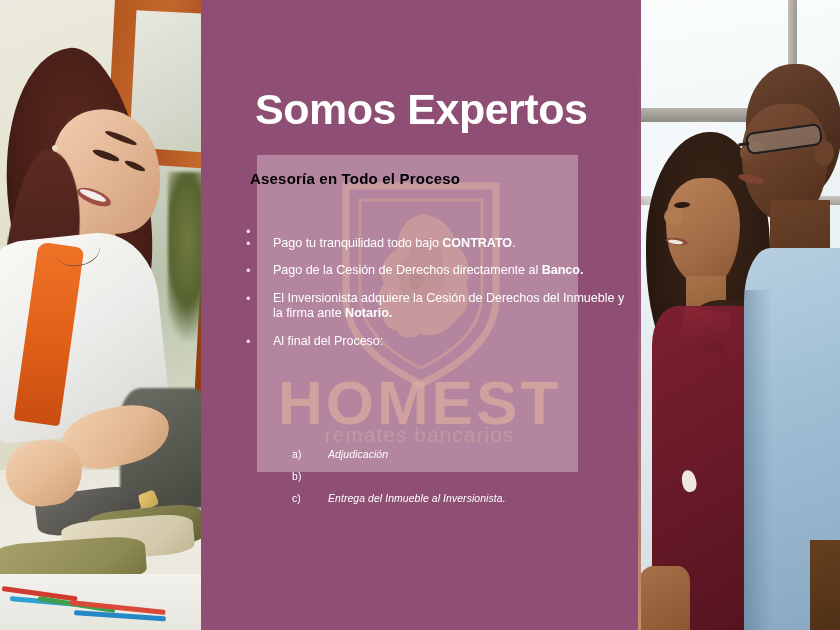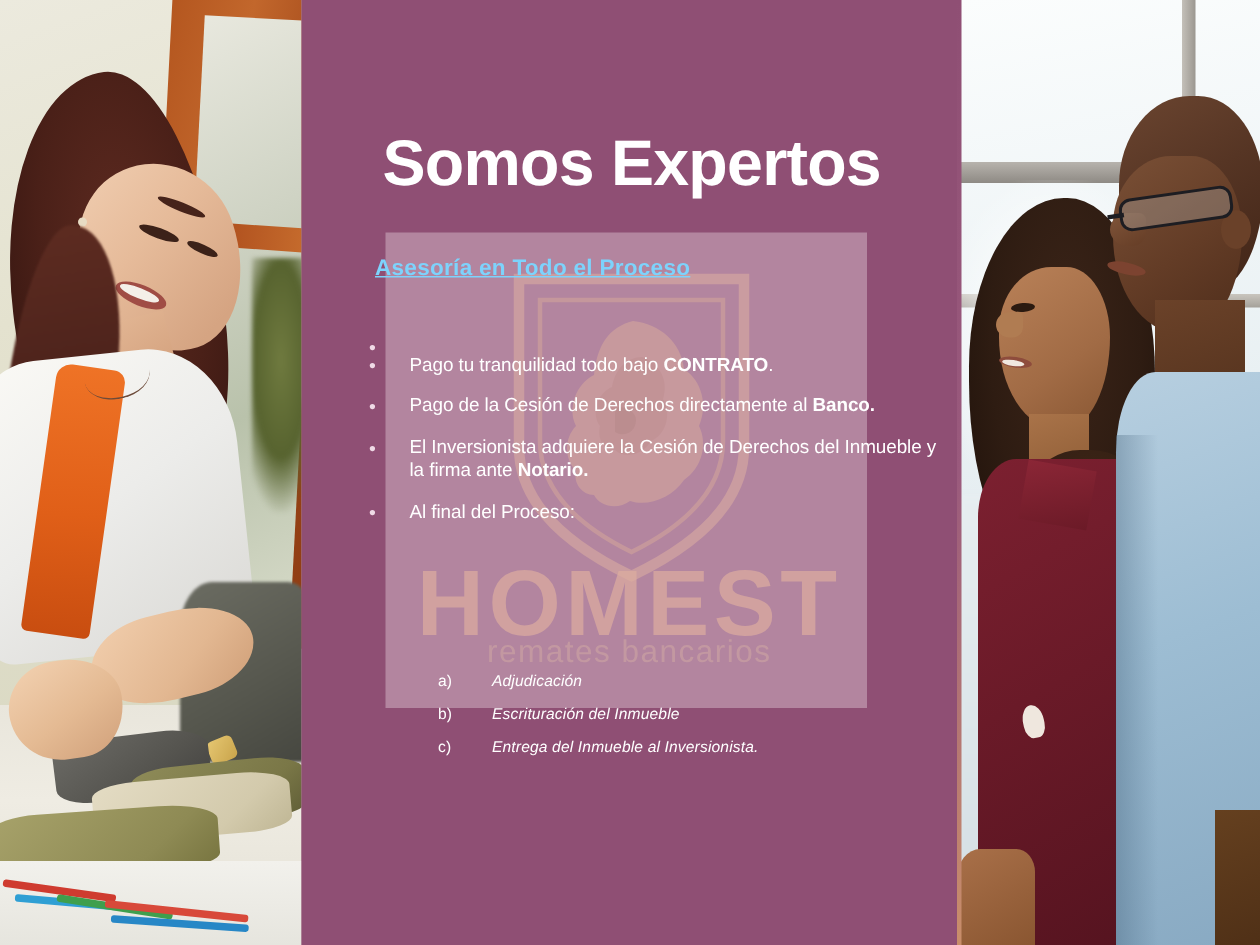--- a/index.html
+++ b/index.html
@@ -464,24 +464,23 @@
     left: 56px; top: 155px;
     width: 321px; height: 317px;
     background: rgba(232,215,225,0.40);
   }
 
   .subtitle {
     position: absolute;
     left: 49px; top: 170px;
     font-size: 15px;
     font-weight: bold;
-    color: #7dd3fc;
+    color: #000000;
     letter-spacing: 0.2px;
     white-space: nowrap;
-    text-decoration: underline;
   }
 
   .bullets {
     position: absolute;
     left: 42px; top: 224px;
     width: 390px;
   }
   .bullet-row {
     position: relative;
     padding-left: 30px;
@@ -602,21 +601,20 @@
         <div class="bullet-row"><span class="dot">•</span><span><span>Al final del Proceso:</span></span></div>
       </div>
 
     <div class="sublist">
         <div class="sub-row">
           <span class="marker">a)</span>
           <span class="stext">Adjudicación</span>
         </div>
         <div class="sub-row">
           <span class="marker">b)</span>
-          <span class="stext">Escrituración  del Inmueble</span>
         </div>
         <div class="sub-row">
           <span class="marker">c)</span>
           <span class="stext">Entrega del Inmueble al Inversionista.</span>
         </div>
       </div>
 
   </div>
 
   <div class="photo-right">

